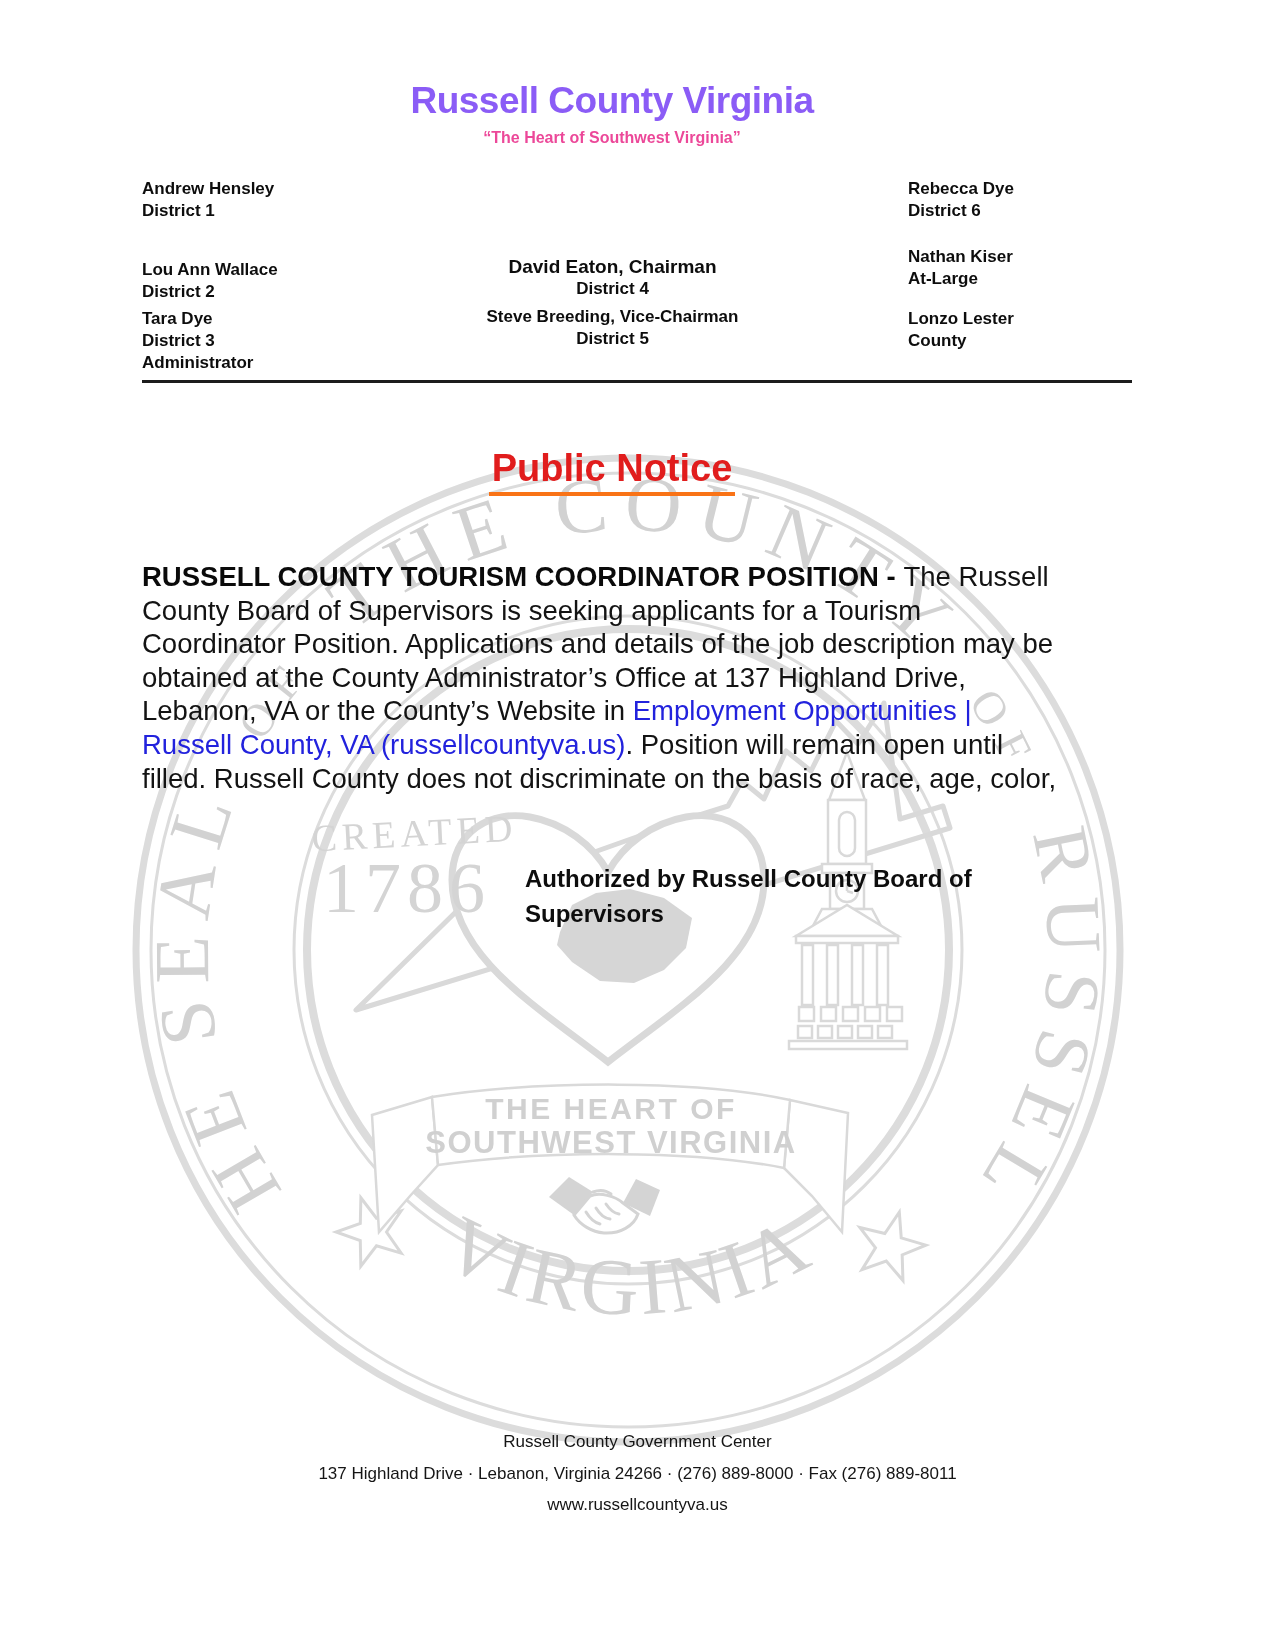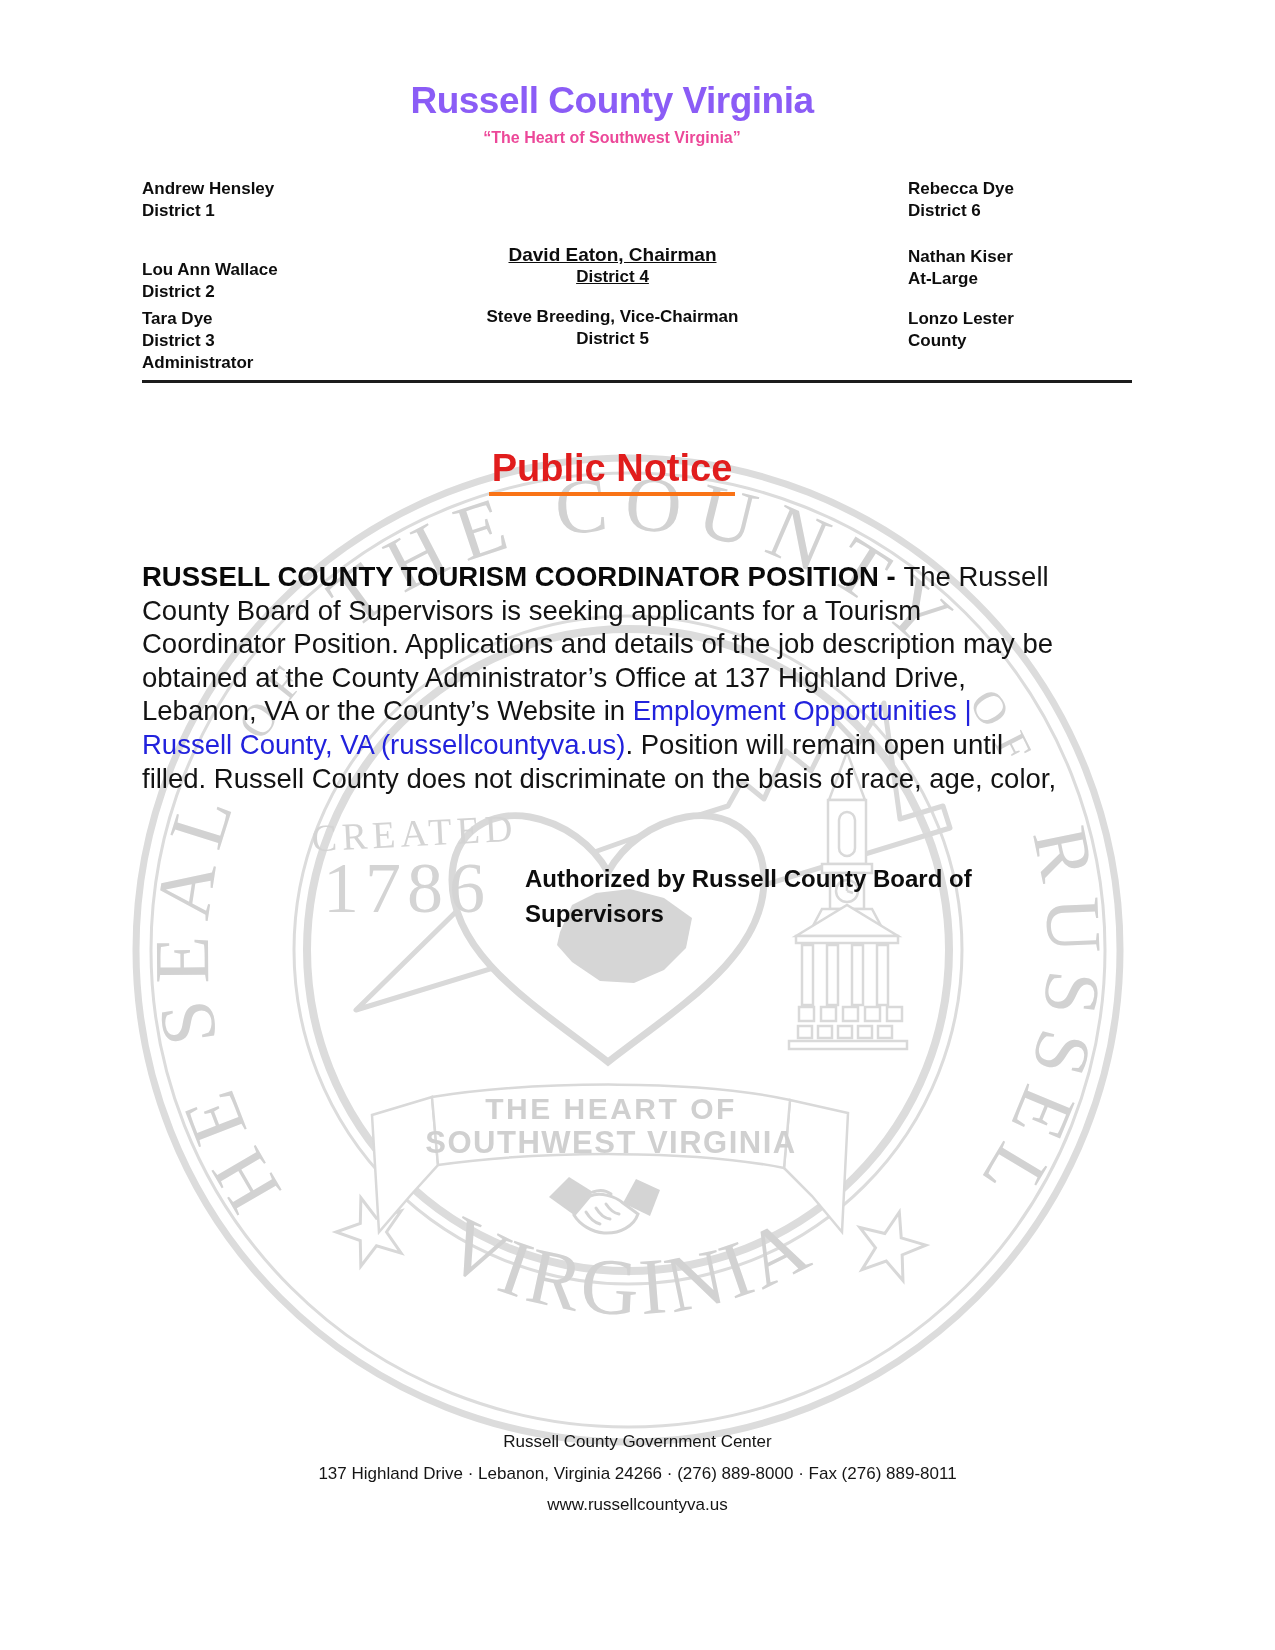--- a/index.html
+++ b/index.html
@@ -141,21 +141,21 @@
   </div>
   <div class="cell" style="left:908px;top:178px;">
     <div>Rebecca Dye</div>
     <div>District 6</div>
   </div>
 
   <div class="cell" style="left:142px;top:259px;">
     <div>Lou Ann Wallace</div>
     <div>District 2</div>
   </div>
-  <div class="cell center" style="top:244px;text-decoration:underline;">
+  <div class="cell center" style="top:256px;">
     <div class="nm-lg">David Eaton, Chairman</div>
     <div>District 4</div>
   </div>
   <div class="cell" style="left:908px;top:246px;">
     <div>Nathan Kiser</div>
     <div>At-Large</div>
   </div>
 
   <div class="cell" style="left:142px;top:308px;">
     <div>Tara Dye</div>

